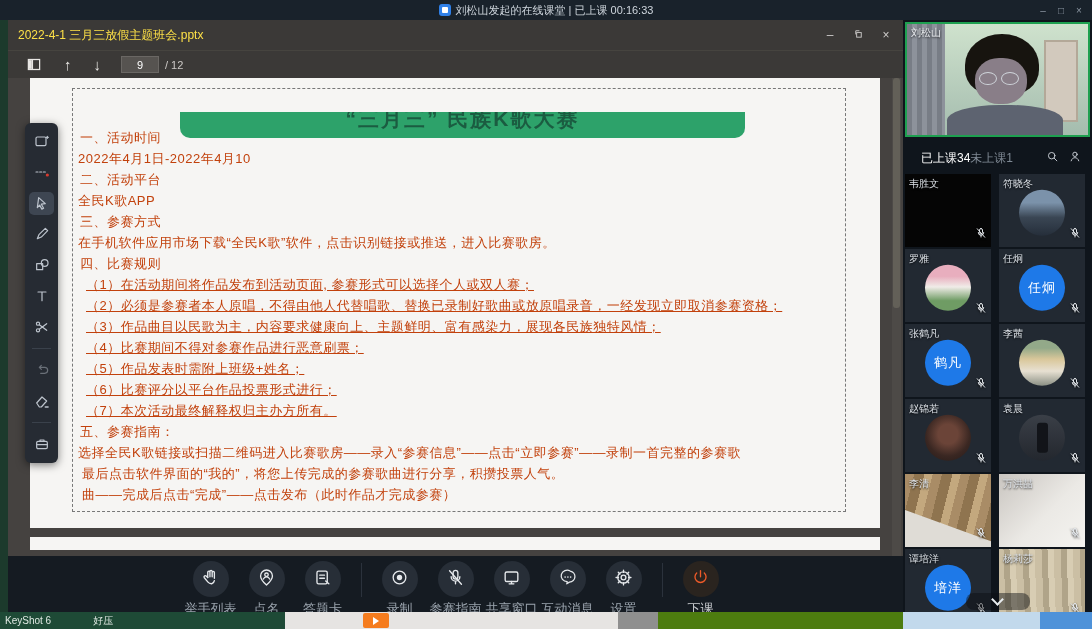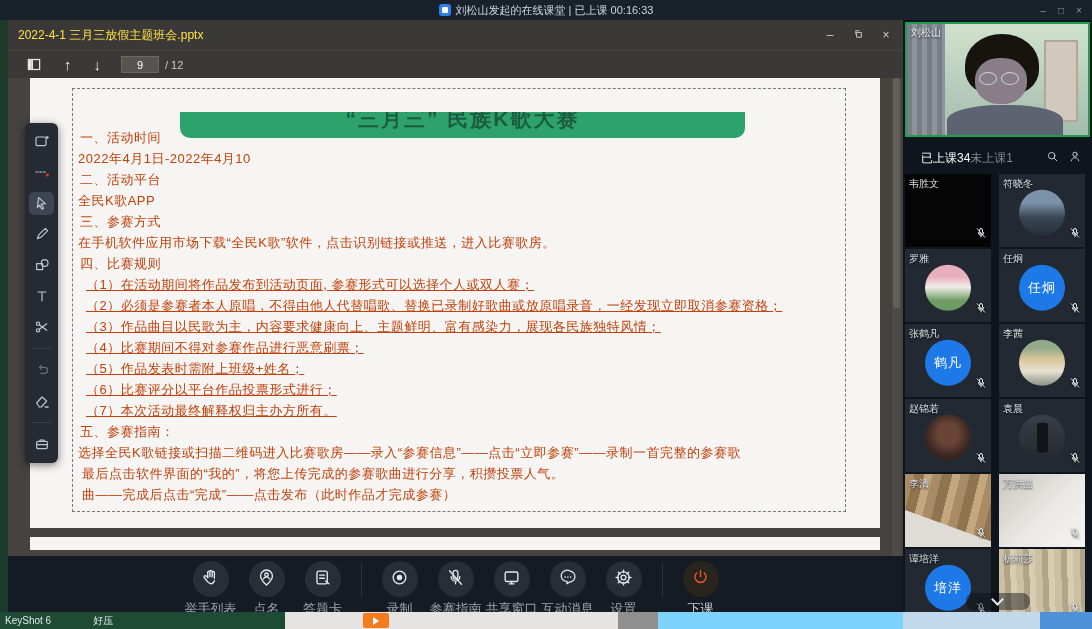--- a/index.html
+++ b/index.html
@@ -120,21 +120,21 @@
      linear-gradient(200deg, rgba(223,220,214,0) 64%, #dfdcd6 65%),
      repeating-linear-gradient(104deg, #a98c66 0 9px, #8f744f 9px 19px, #c3a87e 19px 27px); }
   .tile.v-white { background:linear-gradient(135deg, #c9c5c0, #ebe9e5 55%, #f4f3f0); }
   .tile.v-curtain { background:repeating-linear-gradient(88deg, #cbbfa4 0 7px, #b0a489 7px 13px, #d8cdb3 13px 19px); }
   .collapse { position:absolute; left:50%; transform:translateX(-50%); top:573px; width:64px; height:17px;
     background:rgba(10,13,17,.45); border-radius:8px; display:flex; align-items:center; justify-content:center; z-index:4; }
   .collapse i { display:block; width:9px; height:9px; border-right:2px solid #e8ecef; border-bottom:2px solid #e8ecef;
     transform:rotate(45deg); margin-top:-5px; }
 
   
-  .desk { position:absolute; left:0; top:612px; width:1092px; height:17px; background:#7dd3fc; }
+  .desk { position:absolute; left:0; top:612px; width:1092px; height:17px; background:#4d7c0f; }
   .dk-green { position:absolute; left:0; top:0; width:285px; height:17px; background:#1e4a36;
     display:flex; align-items:center; }
   .dk-green span { color:#dfe8e2; font-size:10px; }
   .dk-k { margin-left:5px; } .dk-h { margin-left:42px; }
   .dk-light { position:absolute; left:285px; top:0; width:333px; height:17px; background:#e6e4e2; }
   .dk-gray { position:absolute; left:618px; top:0; width:40px; height:17px; background:#8f8f8f; }
   .dk-blue1 { position:absolute; left:903px; top:0; width:137px; height:17px; background:#c2d9ec; }
   .dk-blue2 { position:absolute; left:1040px; top:0; width:52px; height:17px; background:#4e92d9; }
   .dk-orange { position:absolute; left:363px; top:1px; width:26px; height:15px; background:#f57c1e; border-radius:2px;
     display:flex; align-items:center; justify-content:center; }

